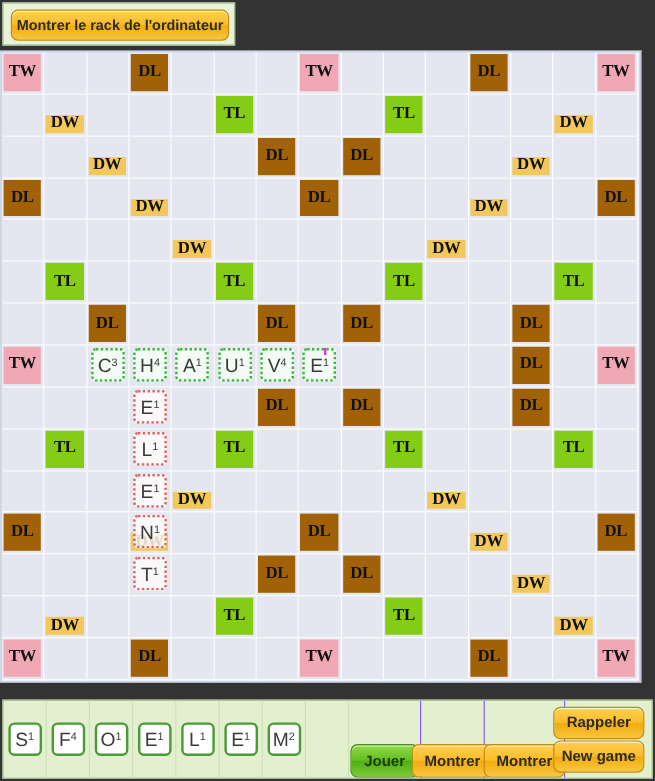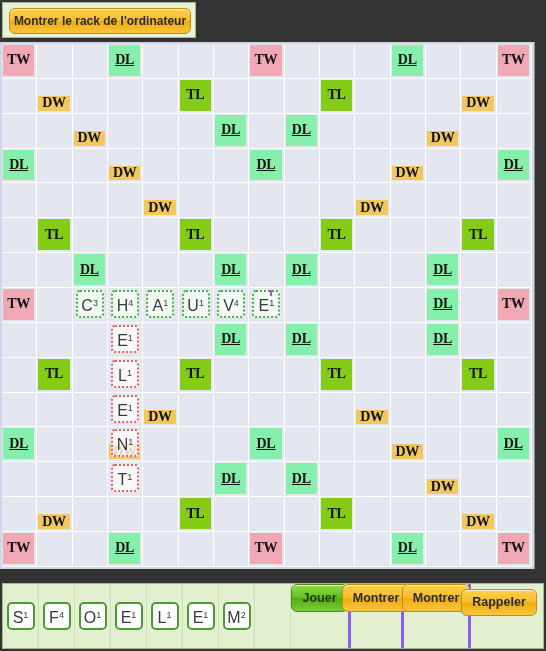--- a/index.html
+++ b/index.html
@@ -90,21 +90,21 @@
     align-items: center;
     justify-content: center;
     font-family: "Liberation Serif", serif;
     font-weight: bold;
     font-size: 14px;
     color: #111111;
     letter-spacing: -0.3px;
   }
   .p-TW { background: #f0a8b4; }
   .p-DW { background: #f2c75c; margin-top: 16px; }
-  .p-DL { background: #86efac; text-decoration: underline; }
+  .p-DL { background: #a16207; }
   .p-TL { background: #84cc16; }
 
   
   .tile {
     position: absolute;
     left: 3px; top: 2px;
     width: 28px; height: 28px;
     box-sizing: border-box;
     border-radius: 4px;
     background: rgba(255,255,255,.88);
@@ -200,23 +200,23 @@
   #actions {
     position: absolute;
     left: 288px; top: 0;
     height: 64px;
   }
   .act-cell {
     position: absolute;
     top: 0;
     height: 64px;
     box-sizing: border-box;
-    border-right: 3px solid #8b5cf6;
+    border-right: 1px solid #8b5cf6;
     display: flex;
-    align-items: flex-start;
+    align-items: flex-end;
     justify-content: center;
   }
   .act-btn {
     height: 28px;
     line-height: 26px;
     font-size: 12.5px;
     padding: 0 10px;
   }
   .act-btn.green {
     border: 1px solid #4a8a1e;
@@ -701,17 +701,18 @@
         <div class="btn act-btn green">Jouer</div>
       </div>
       <div class="act-cell" style="left:60px;width:53px;">
         <div class="btn act-btn">Montrer</div>
       </div>
       <div class="act-cell" style="left:113px;width:67px;">
         <div class="btn act-btn">Montrer</div>
       </div>
       <div id="stack-cell">
         <div class="btn stack-btn" id="btn-echanger">Rappeler</div>
+        <div class="btn stack-btn" id="btn-newgame">New game</div>
       </div>
     </div>
 
   </div>
 </div>
 
 </body></html>

